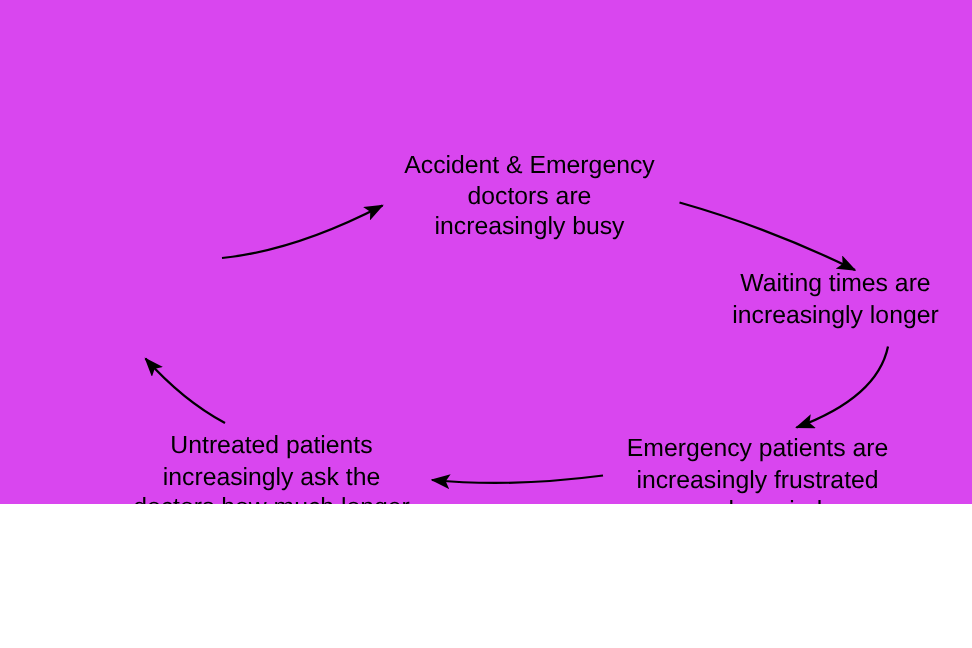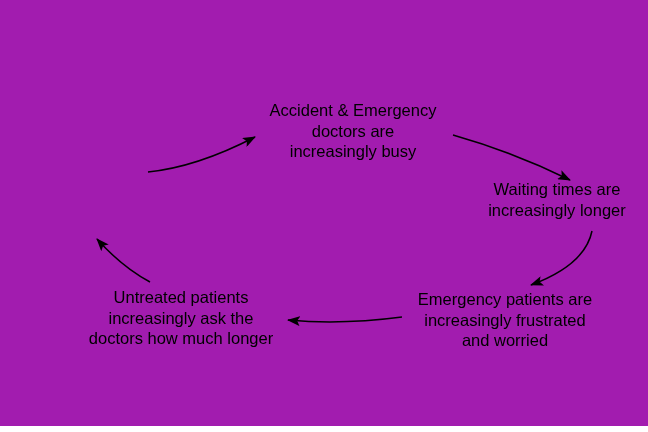--- a/index.html
+++ b/index.html
@@ -3,22 +3,22 @@
 <meta charset="utf-8">
 <style>
   html, body {
     margin: 0;
     padding: 0;
     background: #ffffff;
   }
   .canvas {
     position: relative;
     width: 648px;
-    height: 426px;
-    background: #a21caf;
+    height: 336px;
+    background: #d946ef;
     font-family: "Liberation Sans", sans-serif;
     overflow: hidden;
   }
   .arrows {
     position: absolute;
     left: 0;
     top: 0;
     width: 648px;
     height: 432px;
   }

